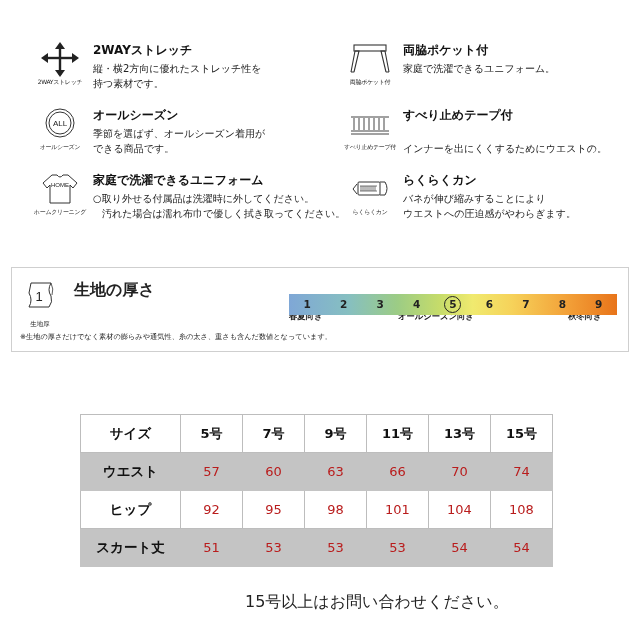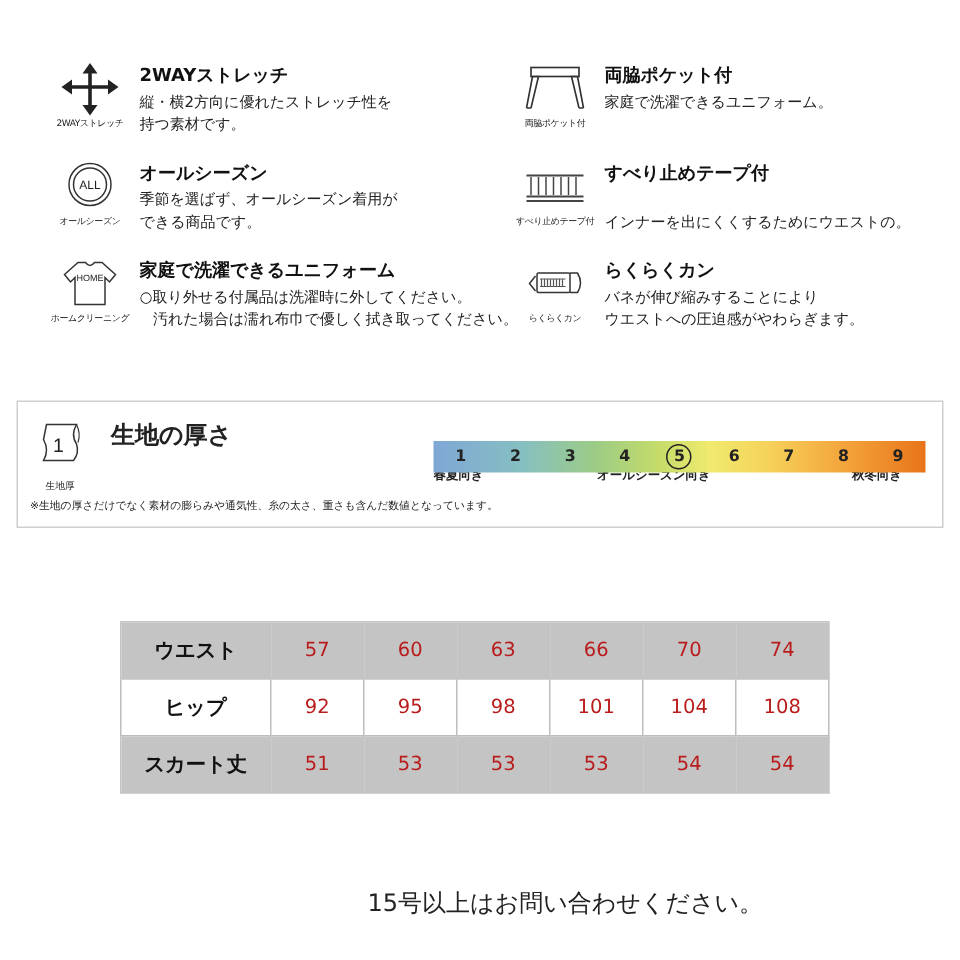--- a/index.html
+++ b/index.html
@@ -183,20 +183,29 @@
     <div class="step"><span>7</span></div>
     <div class="step"><span>8</span></div>
     <div class="step"><span>9</span></div>
   </div>
 
   <div class="t-note">※生地の厚さだけでなく素材の膨らみや通気性、糸の太さ、重さも含んだ数値となっています。</div>
 </div>
 
 <table id="size-table">
   <tbody>
+      <tr class="size-row">
+    <td class="head">サイズ</td>
+    <td class="val">5号</td>
+    <td class="val">7号</td>
+    <td class="val">9号</td>
+    <td class="val">11号</td>
+    <td class="val">13号</td>
+    <td class="val">15号</td>
+  </tr>
   <tr class="shade">
     <td class="head">ウエスト</td>
     <td class="val">57</td>
     <td class="val">60</td>
     <td class="val">63</td>
     <td class="val">66</td>
     <td class="val">70</td>
     <td class="val">74</td>
   </tr>
   <tr>

